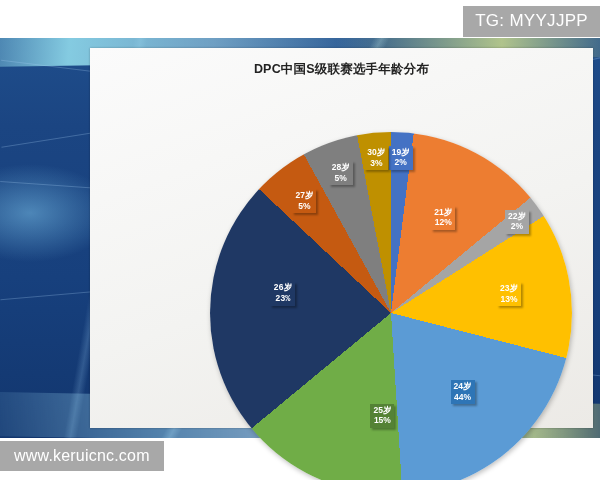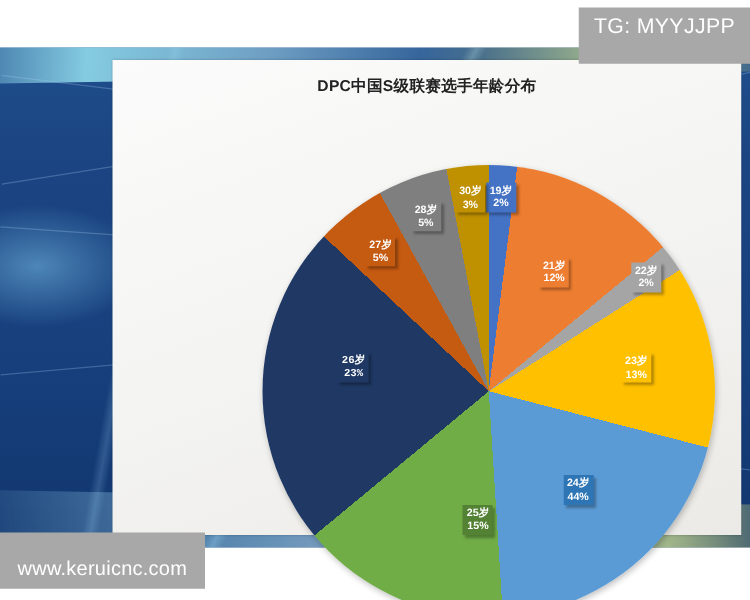--- a/index.html
+++ b/index.html
@@ -132,28 +132,28 @@
   .wm {
     position: absolute;
     background: #a8a8a8;
     color: #ffffff;
     font-family: "Liberation Sans", sans-serif;
     font-weight: normal;
   }
   .wm-tg {
     right: 0;
     top: 6px;
-    padding: 5px 12px 20px 12px;
+    padding: 5px 12px 6px 12px;
     font-size: 17px;
     letter-spacing: 0.3px;
   }
   .wm-site {
     left: 0;
     bottom: 9px;
-    padding: 21px 14px 6px 14px;
+    padding: 6px 14px 6px 14px;
     font-size: 16px;
     letter-spacing: 0.2px;
   }
 </style>
 </head>
 <body>
 
 <div id="screen">
 
   <div class="slide-bg">

